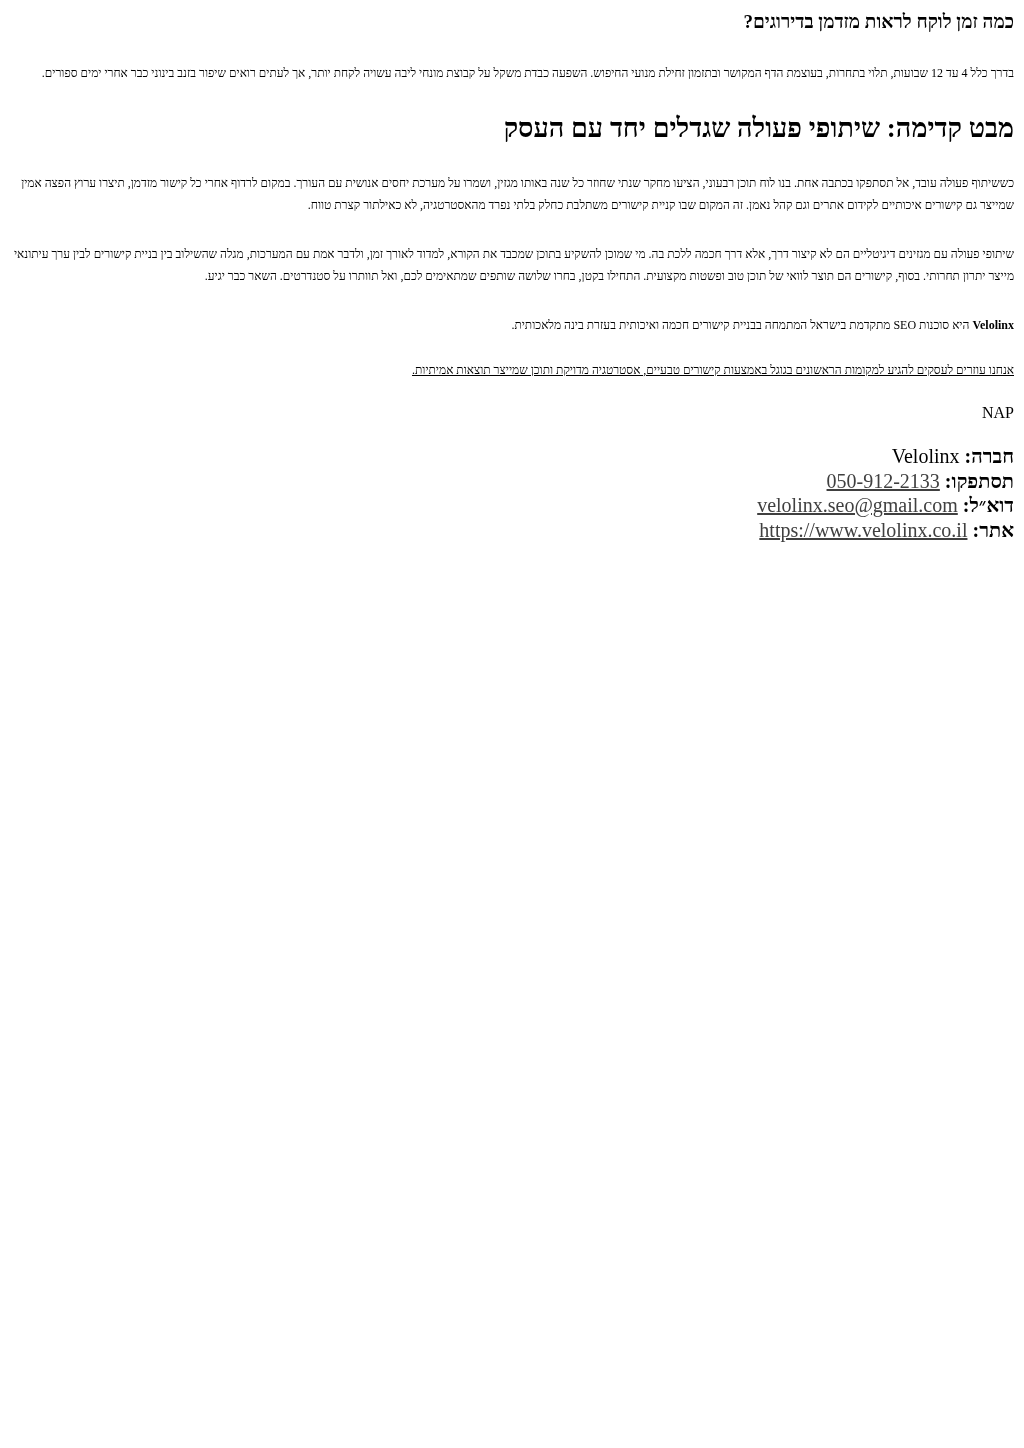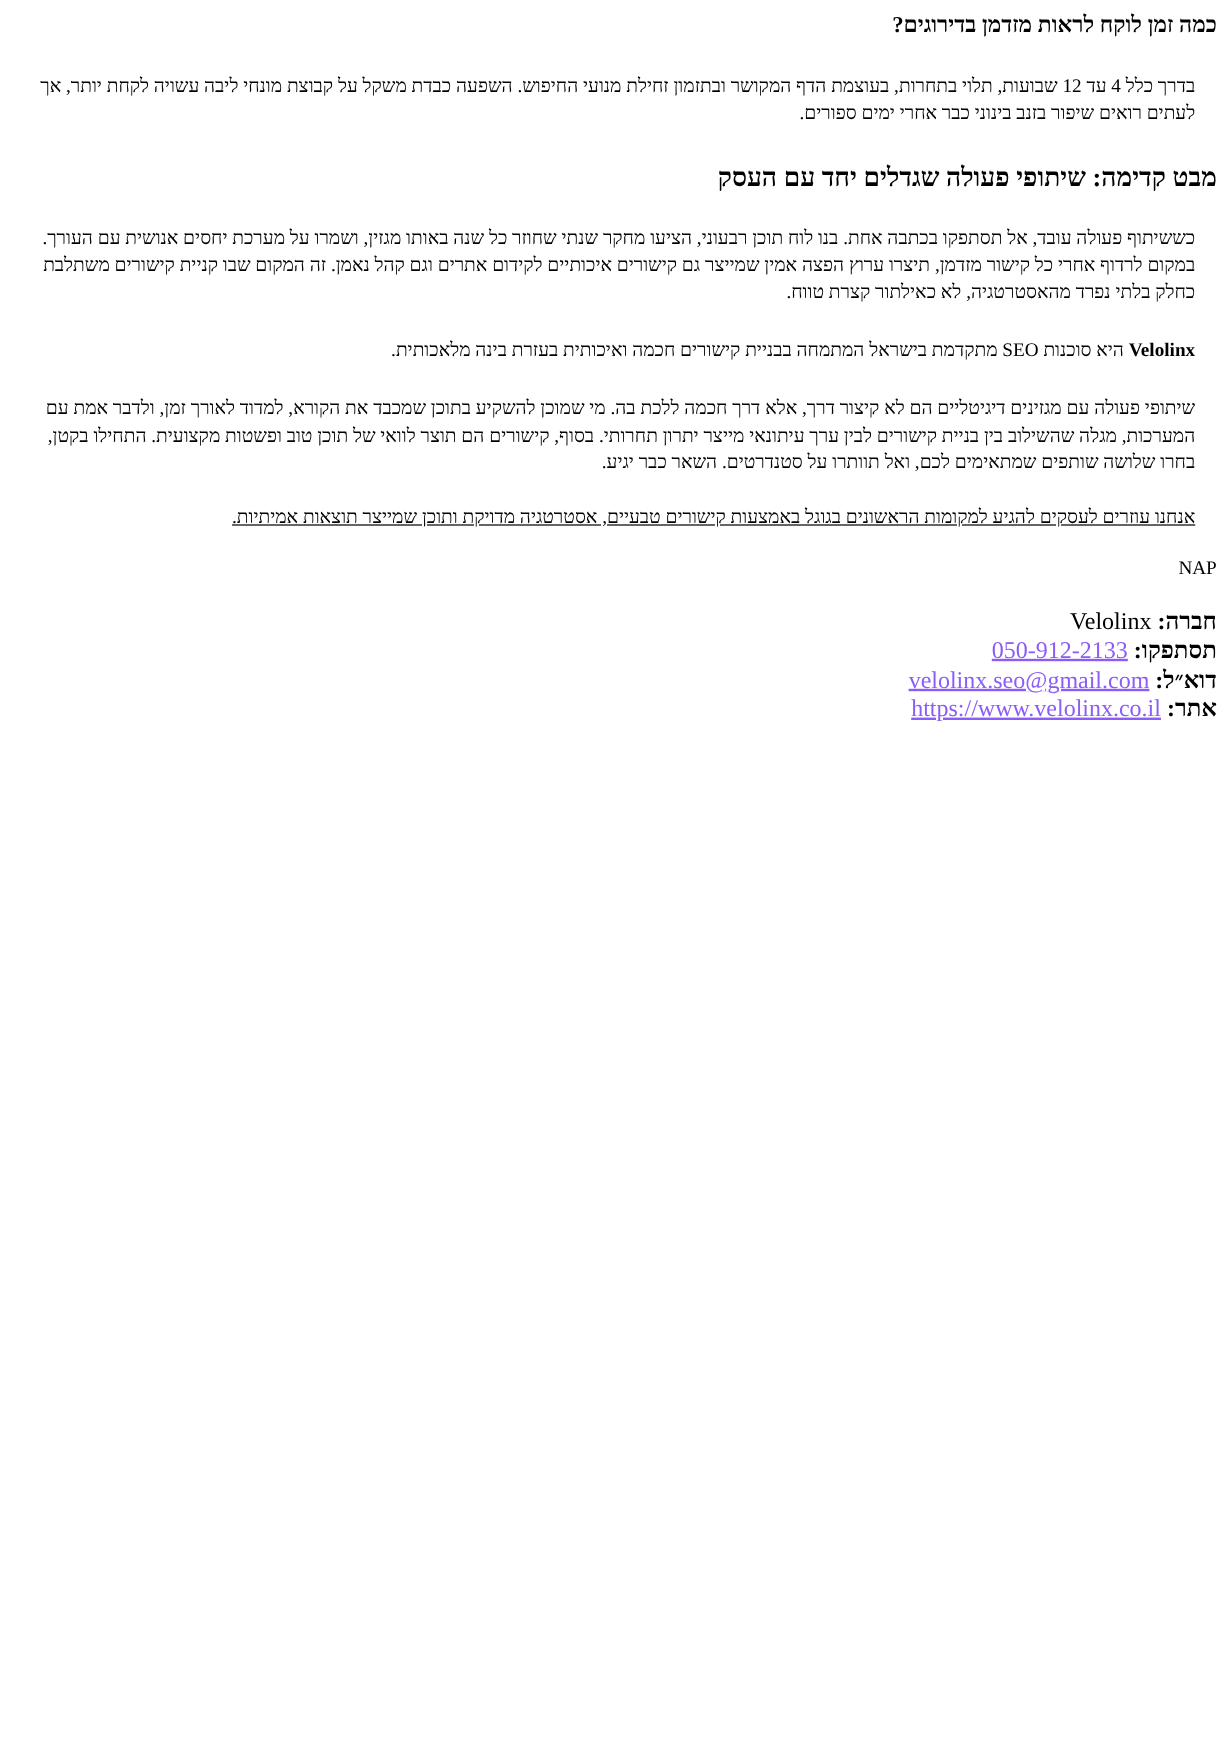--- a/index.html
+++ b/index.html
@@ -19,72 +19,72 @@
     text-align: right;
     padding: 6px 10px 0 10px;
   }
   .h-small {
     font-size: 19px;
     font-weight: bold;
     line-height: 1.25;
     margin: 4px 0 0 0;
   }
   .h-large {
-    font-size: 22px;
+    font-size: 27px;
     font-weight: bold;
     line-height: 1.2;
     margin: 0;
   }
   .body-para {
-    font-size: 16px;
+    font-size: 12px;
     line-height: 22.5px;
-    margin: 18px;
+    margin: 0;
   }
   .mt28 { margin-top: 28px; }
   .mt27 { margin-top: 27px; }
   .mt26 { margin-top: 26px; }
   .mt23 { margin-top: 23px; text-decoration: underline; }
   .nap-heading {
     font-size: 16px;
     font-weight: normal;
     line-height: 22.5px;
     margin: 20px 0 0 0;
   }
   .nap-block {
     font-size: 20px;
     line-height: 24.5px;
     margin: 20px 0 0 0;
   }
   .nap-label {
     font-weight: bold;
   }
   a.doc-link {
-    color: #8b5cf6;
+    color: #404040;
     text-decoration: underline;
     cursor: pointer;
   }
   strong { font-weight: bold; }
 </style>
 </head>
 <body>
 
 <div class="doc">
 
   <h3 class="h-small">כמה זמן לוקח לראות מזדמן בדירוגים?</h3>
 
   <p class="body-para mt28">בדרך כלל 4 עד 12 שבועות, תלוי בתחרות, בעוצמת הדף המקושר ובתזמון זחילת מנועי החיפוש. השפעה כבדת משקל על קבוצת מונחי ליבה עשויה לקחת יותר, אך לעתים רואים שיפור בזנב בינוני כבר אחרי ימים ספורים.</p>
 
   <h2 class="h-large mt28">מבט קדימה: שיתופי פעולה שגדלים יחד עם העסק</h2>
 
   <p class="body-para mt27">כששיתוף פעולה עובד, אל תסתפקו בכתבה אחת. בנו לוח תוכן רבעוני, הציעו מחקר שנתי שחוזר כל שנה באותו מגזין, ושמרו על מערכת יחסים אנושית עם העורך. במקום לרדוף אחרי כל קישור מזדמן, תיצרו ערוץ הפצה אמין שמייצר גם קישורים איכותיים לקידום אתרים וגם קהל נאמן. זה המקום שבו קניית קישורים משתלבת כחלק בלתי נפרד מהאסטרטגיה, לא כאילתור קצרת טווח.</p>
 
 
+  <p class="body-para mt26">שיתופי פעולה עם מגזינים דיגיטליים הם לא קיצור דרך, אלא דרך חכמה ללכת בה. מי שמוכן להשקיע בתוכן שמכבד את הקורא, למדוד לאורך זמן, ולדבר אמת עם המערכות, מגלה שהשילוב בין בניית קישורים לבין ערך עיתונאי מייצר יתרון תחרותי. בסוף, קישורים הם תוצר לוואי של תוכן טוב ופשטות מקצועית. התחילו בקטן, בחרו שלושה שותפים שמתאימים לכם, ואל תוותרו על סטנדרטים. השאר כבר יגיע.</p>
+
   <p class="body-para mt26"><strong>Velolinx</strong><span> היא סוכנות SEO מתקדמת בישראל המתמחה בבניית קישורים חכמה ואיכותית בעזרת בינה מלאכותית.</span></p>
-
-  <p class="body-para mt26">שיתופי פעולה עם מגזינים דיגיטליים הם לא קיצור דרך, אלא דרך חכמה ללכת בה. מי שמוכן להשקיע בתוכן שמכבד את הקורא, למדוד לאורך זמן, ולדבר אמת עם המערכות, מגלה שהשילוב בין בניית קישורים לבין ערך עיתונאי מייצר יתרון תחרותי. בסוף, קישורים הם תוצר לוואי של תוכן טוב ופשטות מקצועית. התחילו בקטן, בחרו שלושה שותפים שמתאימים לכם, ואל תוותרו על סטנדרטים. השאר כבר יגיע.</p>
 
   <p class="body-para mt23">אנחנו עוזרים לעסקים להגיע למקומות הראשונים בגוגל באמצעות קישורים טבעיים, אסטרטגיה מדויקת ותוכן שמייצר תוצאות אמיתיות.</p>
 
   <p class="nap-heading">NAP</p>
 
   <div class="nap-block">
 
     <div class="nap-line"><span class="nap-label">חברה:</span> <span>Velolinx</span></div>
 
     <div class="nap-line"><span class="nap-label">תסתפקו:</span> <a class="doc-link" href="#" dir="ltr">050-912-2133</a></div>

